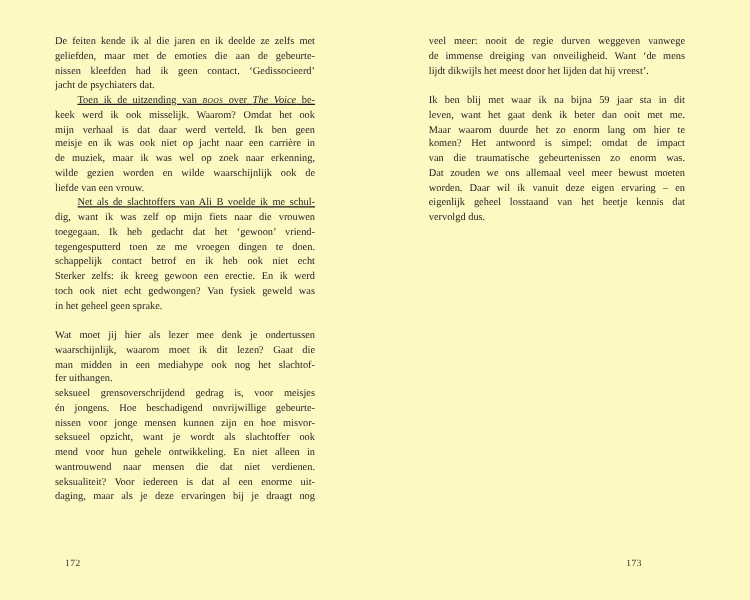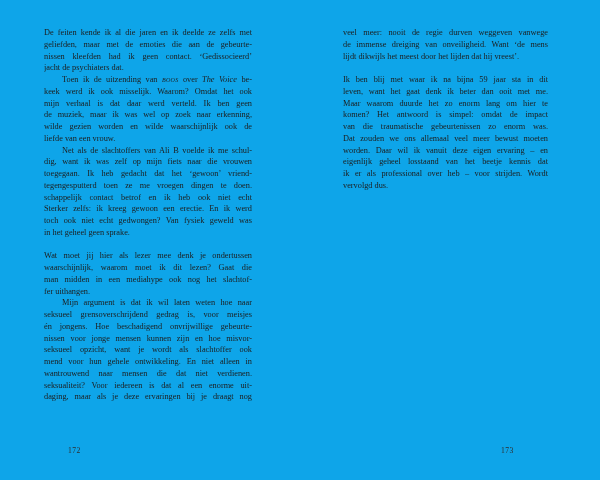--- a/index.html
+++ b/index.html
@@ -4,87 +4,87 @@
 <style>
   html, body {
     margin: 0;
     padding: 0;
     background: #ffffff;
   }
   .spread {
     position: relative;
     width: 600px;
     height: 480px;
-    background: #0ea5e9;
+    background: #fef9c3;
     font-family: "Liberation Serif", "DejaVu Serif", serif;
     color: #1d1d1d;
     overflow: hidden;
   }
   .text-column {
     position: absolute;
     font-size: 8.3px;
     line-height: 11.76px;
   }
   .col-left  { left: 44px;  top: 27px; width: 208px; }
   .col-right { left: 343px; top: 27px; width: 205px; }
   .line {
     text-align: justify;
     text-align-last: justify;
     height: 11.76px;
     overflow: hidden;
   }
   .line.par-end { text-align-last: left; }
-  .line.indent  { text-indent: 18px; }
+  .line.indent  { text-indent: 18px; text-decoration: underline; }
   .line.blank   { height: 11.76px; }
   .seg.italic { font-style: italic; }
   .seg.smallcaps-italic {
     font-variant: small-caps;
     font-style: italic;
     letter-spacing: 0.3px;
   }
   .page-number {
     position: absolute;
     font-size: 7.6px;
     color: #2e2e2e;
     letter-spacing: 0.4px;
   }
-  .pn-left  { left: 68px;  top: 446px; }
+  .pn-left  { left: 52px;  top: 446px; }
   .pn-right { left: 501px; top: 446px; }
 </style>
 </head>
 <body>
 
 <div class="spread">
 
   <div>
     <div class="text-column col-left">
         <div class="line">De feiten kende ik al die jaren en ik deelde ze zelfs met</div>
         <div class="line">geliefden, maar met de emoties die aan de gebeurte-</div>
         <div class="line">nissen kleefden had ik geen contact. ‘Gedissocieerd’</div>
         <div class="line par-end">jacht de psychiaters dat.</div>
         <div class="line indent"><span class="seg plain">Toen ik de uitzending van </span><span class="seg smallcaps-italic">boos</span><span class="seg plain"> over </span><span class="seg italic">The Voice</span><span class="seg plain"> be-</span></div>
         <div class="line">keek werd ik ook misselijk. Waarom? Omdat het ook</div>
         <div class="line">mijn verhaal is dat daar werd verteld. Ik ben geen</div>
+        <div class="line">meisje en ik was ook niet op jacht naar een carrière in</div>
         <div class="line">de muziek, maar ik was wel op zoek naar erkenning,</div>
         <div class="line">wilde gezien worden en wilde waarschijnlijk ook de</div>
         <div class="line par-end">liefde van een vrouw.</div>
         <div class="line indent">Net als de slachtoffers van Ali B voelde ik me schul-</div>
         <div class="line">dig, want ik was zelf op mijn fiets naar die vrouwen</div>
         <div class="line">toegegaan. Ik heb gedacht dat het ‘gewoon’ vriend-</div>
         <div class="line">tegengesputterd toen ze me vroegen dingen te doen.</div>
         <div class="line">schappelijk contact betrof en ik heb ook niet echt</div>
         <div class="line">Sterker zelfs: ik kreeg gewoon een erectie. En ik werd</div>
         <div class="line">toch ook niet echt gedwongen? Van fysiek geweld was</div>
         <div class="line par-end">in het geheel geen sprake.</div>
         <div class="line blank"></div>
         <div class="line">Wat moet jij hier als lezer mee denk je ondertussen</div>
         <div class="line">waarschijnlijk, waarom moet ik dit lezen? Gaat die</div>
         <div class="line">man midden in een mediahype ook nog het slachtof-</div>
         <div class="line par-end">fer uithangen.</div>
-        <div class="line indent">Mijn argument is dat ik wil laten weten hoe naar</div>
         <div class="line">seksueel grensoverschrijdend gedrag is, voor meisjes</div>
         <div class="line">én jongens. Hoe beschadigend onvrijwillige gebeurte-</div>
         <div class="line">nissen voor jonge mensen kunnen zijn en hoe misvor-</div>
         <div class="line">seksueel opzicht, want je wordt als slachtoffer ook</div>
         <div class="line">mend voor hun gehele ontwikkeling. En niet alleen in</div>
         <div class="line">wantrouwend naar mensen die dat niet verdienen.</div>
         <div class="line">seksualiteit? Voor iedereen is dat al een enorme uit-</div>
         <div class="line">daging, maar als je deze ervaringen bij je draagt nog</div>
       </div>
     <div class="page-number pn-left">172</div>
@@ -97,19 +97,18 @@
         <div class="line par-end">lijdt dikwijls het meest door het lijden dat hij vreest’.</div>
         <div class="line blank"></div>
         <div class="line">Ik ben blij met waar ik na bijna 59 jaar sta in dit</div>
         <div class="line">leven, want het gaat denk ik beter dan ooit met me.</div>
         <div class="line">Maar waarom duurde het zo enorm lang om hier te</div>
         <div class="line">komen? Het antwoord is simpel: omdat de impact</div>
         <div class="line">van die traumatische gebeurtenissen zo enorm was.</div>
         <div class="line">Dat zouden we ons allemaal veel meer bewust moeten</div>
         <div class="line">worden. Daar wil ik vanuit deze eigen ervaring – en</div>
         <div class="line">eigenlijk geheel losstaand van het beetje kennis dat</div>
-        <div class="line">ik er als professional over heb – voor strijden. Wordt</div>
         <div class="line par-end">vervolgd dus.</div>
       </div>
     <div class="page-number pn-right">173</div>
   </div>
 
 </div>
 
 </body></html>

